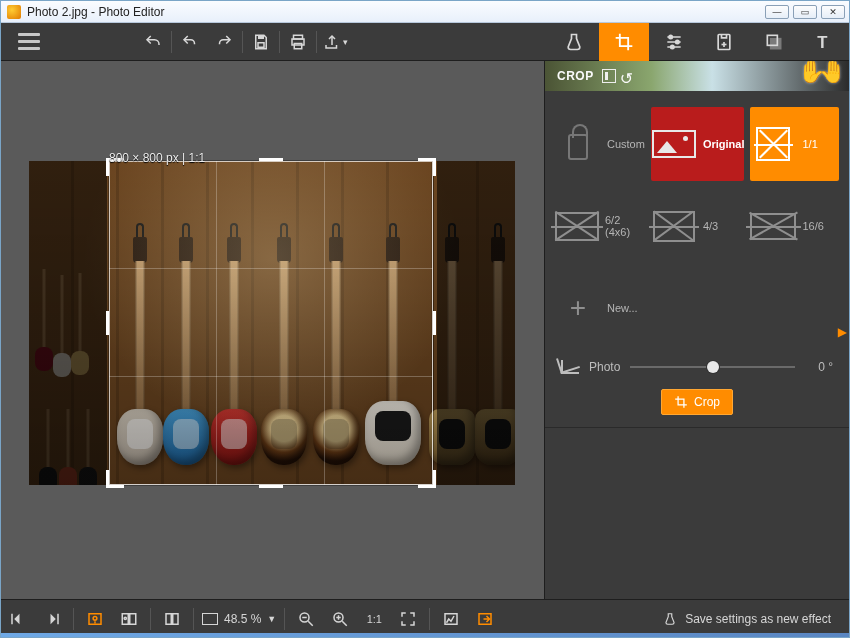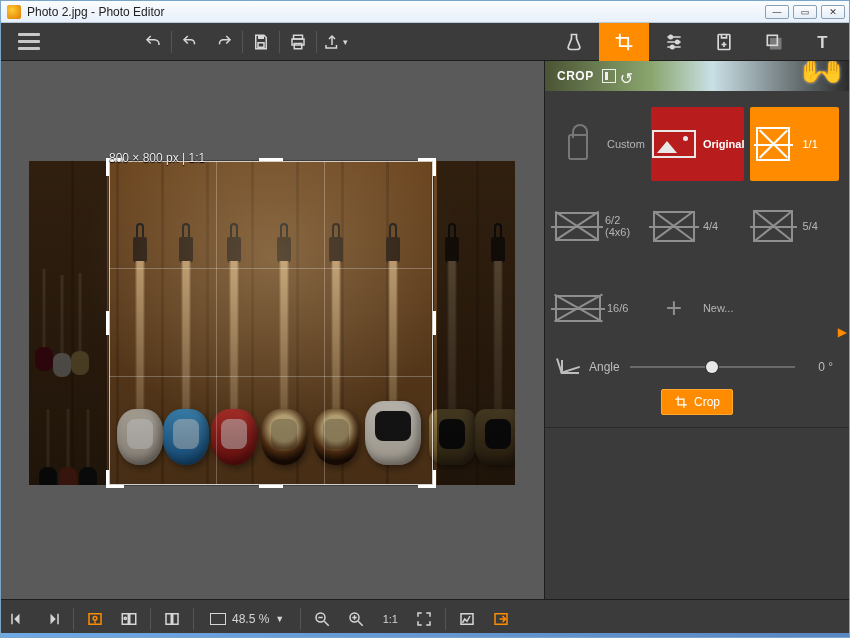--- a/index.html
+++ b/index.html
@@ -128,21 +128,21 @@
 
   .side-divider{ height:1px; background:#2a2a2a; margin: 6px 0 0; }
 
   
   .bottombar { height:38px; background:#3b3b3b; border-top:1px solid #1e1e1e; display:flex; align-items:center; color:#d6d6d6; }
   .bb-left { display:flex; align-items:center; height:100%; }
   .bb-btn { width:34px; height:30px; display:flex; align-items:center; justify-content:center; cursor:pointer; color:#d6d6d6; }
   .bb-btn svg{width:18px;height:18px;}
   .bb-btn.accent{ color:#ff8c00; }
   .bb-sep{ width:1px;height:22px;background:#555; margin:0 4px;}
-  .zoom-box{ display:flex; align-items:center; gap:6px; font-size:12px; margin:0 12px;}
+  .zoom-box{ display:flex; align-items:center; gap:6px; font-size:12px; margin:0 4px;}
   .zoom-box .zico{ width:16px;height:12px;border:1.5px solid #d6d6d6; }
   .zoom-box .caret{ font-size:9px; }
   .bb-right{ margin-left:auto; display:flex; align-items:center; gap:8px; padding-right:18px; font-size:12px;}
   .flask2{ width:14px;height:16px; }
 
   
   .taskstrip{ position:absolute; left:0; right:0; bottom:0; height:4px; background:linear-gradient(90deg,#6fa9e6,#5a86c2); }
 
   .side { position:relative; }
 </style>
@@ -414,30 +414,21 @@
               </div>
               <div class="lbl">6/2 (4x6)</div>
             </div>
             <div class="ratio-tile">
               <div class="glyph">
                 <div class="rect" style="width:42px;height:31px;border-color:#8f8f8f">
                   <span style="position:absolute;left:-15%;top:50%;width:130%;height:2px;background:#8f8f8f;transform:translateY(-50%) rotate(36.43085812016236deg);"></span>
                   <span style="position:absolute;left:-15%;top:50%;width:130%;height:2px;background:#8f8f8f;transform:translateY(-50%) rotate(-36.43085812016236deg);"></span>
                 </div>
               </div>
-              <div class="lbl">4/4</div>
-            </div>
-            <div class="ratio-tile">
-              <div class="glyph">
-                <div class="rect" style="width:40px;height:32px;border-color:#8f8f8f">
-                  <span style="position:absolute;left:-15%;top:50%;width:130%;height:2px;background:#8f8f8f;transform:translateY(-50%) rotate(38.659808254090095deg);"></span>
-                  <span style="position:absolute;left:-15%;top:50%;width:130%;height:2px;background:#8f8f8f;transform:translateY(-50%) rotate(-38.659808254090095deg);"></span>
-                </div>
-              </div>
-              <div class="lbl">5/4</div>
+              <div class="lbl">4/3</div>
             </div>
             <div class="ratio-tile">
               <div class="glyph">
                 <div class="rect" style="width:48px;height:27px;border-color:#8f8f8f">
                   <span style="position:absolute;left:-15%;top:50%;width:130%;height:2px;background:#8f8f8f;transform:translateY(-50%) rotate(29.357753542791272deg);"></span>
                   <span style="position:absolute;left:-15%;top:50%;width:130%;height:2px;background:#8f8f8f;transform:translateY(-50%) rotate(-29.357753542791272deg);"></span>
                 </div>
               </div>
               <div class="lbl">16/6</div>
             </div>
@@ -446,21 +437,21 @@
                 <div class="plus">+</div>
               </div>
               <div class="lbl">New...</div>
             </div>
           </div>
 
         <div class="expand-arrow">▶</div>
 
         <div class="angle-row">
           <span class="angle-ic"></span>
-          <span>Angle</span>
+          <span>Photo</span>
           <div class="slider">
             <div class="slider-track"></div>
             <div class="slider-thumb"></div>
           </div>
           <span class="angle-val">0 °</span>
         </div>
 
         <div class="crop-btn-row">
           <button class="crop-btn">
             <svg viewBox="0 0 24 24" fill="none" stroke="currentColor" stroke-width="2.2">
@@ -545,17 +536,23 @@
               <path d="M6 17l3-5 3 3 4-7"></path>
             </svg>
           </div>
         <div class="bb-btn accent">
             <svg viewBox="0 0 24 24" fill="none" stroke="currentColor" stroke-width="2">
               <rect x="4" y="5" width="16" height="14"></rect>
               <path d="M10 12h8M14 8l4 4-4 4"></path>
             </svg>
           </div>
       </div>
+      <div class="bb-right">
+        <svg class="flask2" viewBox="0 0 24 24" fill="none" stroke="#d6d6d6" stroke-width="2">
+            <path d="M9 3h6v5l4 10a3 3 0 01-3 3H8a3 3 0 01-3-3l4-10z"></path>
+          </svg>
+        <span>Save settings as new effect</span>
+      </div>
     </div>
   </div>
 
   <div class="taskstrip"></div>
 </div>
 
 </body></html>

